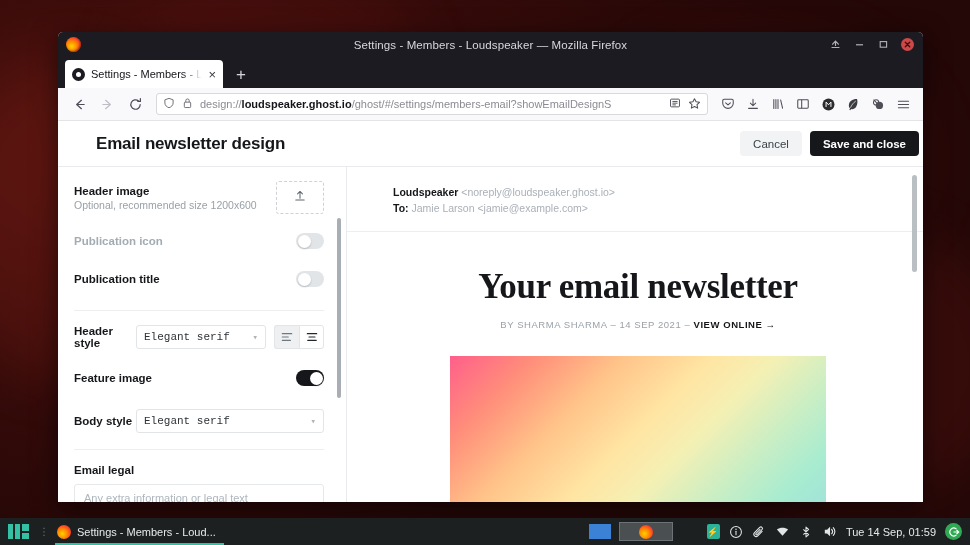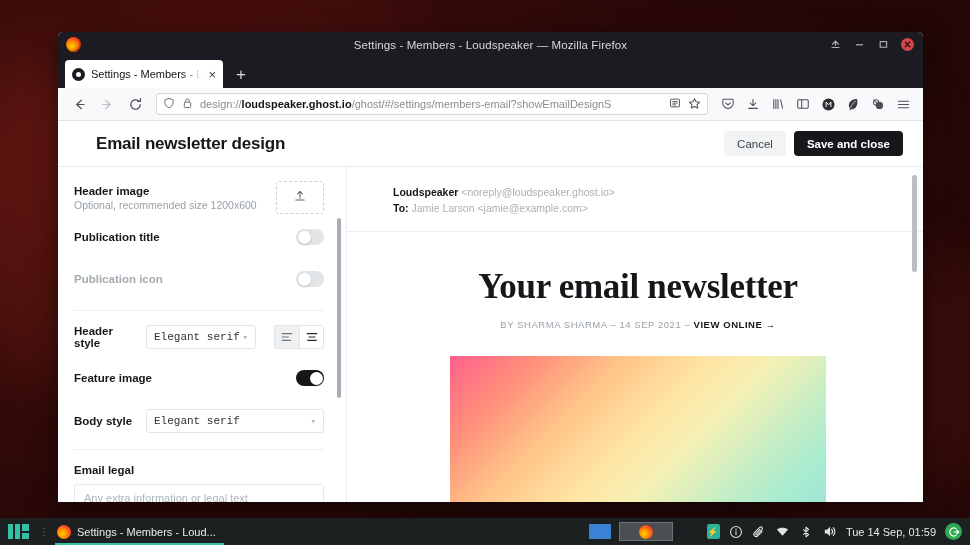--- a/index.html
+++ b/index.html
@@ -89,21 +89,21 @@
   }
   .url-text b { color: #15141a; font-weight: 700; margin-top: 8px; }
   .url-scheme { color: #8b8b93; }
   .toolicons { display: flex; align-items: center; gap: 1px; }
   .toolicon { width: 24px; height: 24px; display: flex; align-items: center; justify-content: center;
     color: #4e4e57; }
 
   
   .page { flex: 1; background: #fff; display: flex; flex-direction: column; position: relative;
     overflow: hidden; }
-  .modal-head { height: 46px; display: flex; align-items: center; padding: 0 20px 0 38px;
+  .modal-head { height: 46px; display: flex; align-items: center; padding: 0 4px 0 38px;
     border-bottom: 1px solid #e9ebee; background:#fff; flex: none; }
   .modal-title { font-size: 17px; font-weight: 700; color: #15171a; letter-spacing: -.2px; }
   .head-btns { margin-left: auto; display: flex; gap: 8px; }
   .btn { height: 25px; border-radius: 4px; font-size: 11.5px; display: flex; align-items: center;
     padding: 0 13px; }
   .btn-cancel { background: #f1f3f4; color: #3b4347; }
   .btn-save { background: #15171a; color: #fff; font-weight: 600; }
 
   .body { flex: 1; display: flex; min-height: 0; }
 
@@ -120,21 +120,21 @@
     width: 48px; height: 33px; border: 1.4px dashed #ccd2d7; border-radius: 3px;
     display: flex; align-items: center; justify-content: center; color: #5c666e; margin-left: auto;
   }
   .toggle { width: 28px; height: 16px; border-radius: 9px; background: #e2e5e8; position: relative;
     margin-left: auto; flex: none; }
   .toggle .knob { position: absolute; width: 13px; height: 13px; border-radius: 50%; background: #fff;
     top: 1.5px; left: 1.5px; box-shadow: 0 1px 2px rgba(0,0,0,.2); }
   .toggle.on { background: #15171a; }
   .toggle.on .knob { left: 13.5px; }
 
-  .field-row { display: flex; align-items: center; gap: 10px; }
+  .field-row { display: flex; align-items: center; gap: 0; }
   .field-label { font-size: 11.5px; font-weight: 700; color: #15171a; width: 62px; flex: none; }
   .select { flex: 1; height: 24px; border: 1px solid #e2e5e8; border-radius: 3px; background: #fff;
     display: flex; align-items: center; padding: 0 7px; font-size: 11px; color: #2f3337;
     font-family: Liberation Mono, monospace; }
   .select .caret { margin-left: auto; color: #adb5bb; font-size: 9px; }
   .aligns { display: flex; margin-left: 8px; }
   .alignbtn { width: 25px; height: 24px; border: 1px solid #e2e5e8; display: flex;
     align-items: center; justify-content: center; background: #eef0f2; }
   .alignbtn:first-child { border-radius: 3px 0 0 3px; border-right: none; }
   .alignbtn:last-child { border-radius: 0 3px 3px 0; background: #fff; }
@@ -356,29 +356,29 @@
             </div>
             <div class="upload">
               <span>
                 <svg width="14" height="14" viewBox="0 0 16 16" fill="none" stroke="#5c666e" stroke-width="1.2" stroke-linecap="round" stroke-linejoin="round">
                   <path d="M8 10.5 V3 M5.2 5.6 L8 2.8 L10.8 5.6 M3.2 12.6 H12.8"></path>
                 </svg>
               </span>
             </div>
           </div>
 
+          <div class="srow" style="margin-top:12px">
+            <div class="slabel muted">Publication icon</div>
+            <div class="toggle">
+              <div class="knob"></div>
+            </div>
+          </div>
+
           <div class="srow" style="margin-top:8px">
             <div class="slabel">Publication title</div>
-            <div class="toggle">
-              <div class="knob"></div>
-            </div>
-          </div>
-
-          <div class="srow" style="margin-top:12px">
-            <div class="slabel muted">Publication icon</div>
             <div class="toggle">
               <div class="knob"></div>
             </div>
           </div>
         </div>
 
         <div class="sgroup">
           <div class="field-row">
             <div class="field-label">Header style</div>
             <div class="select">

